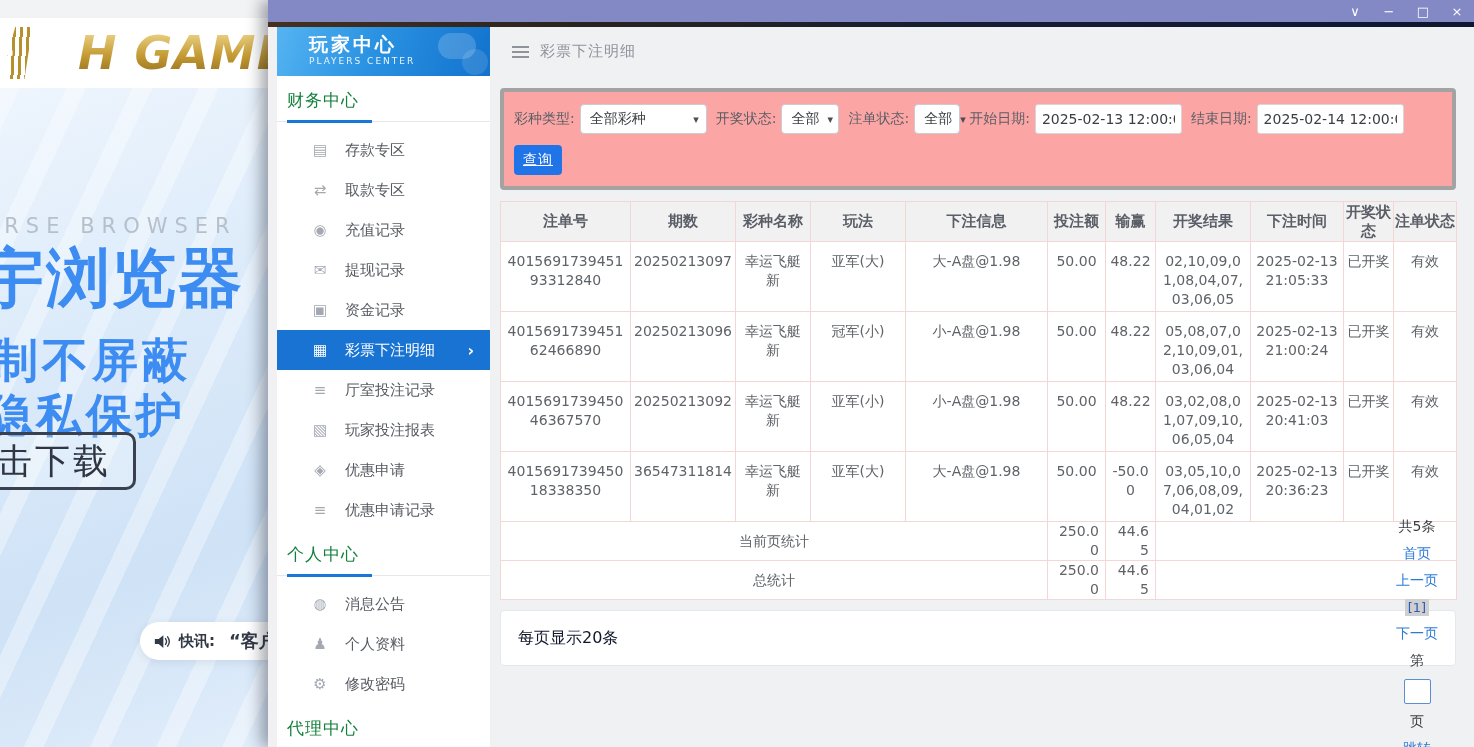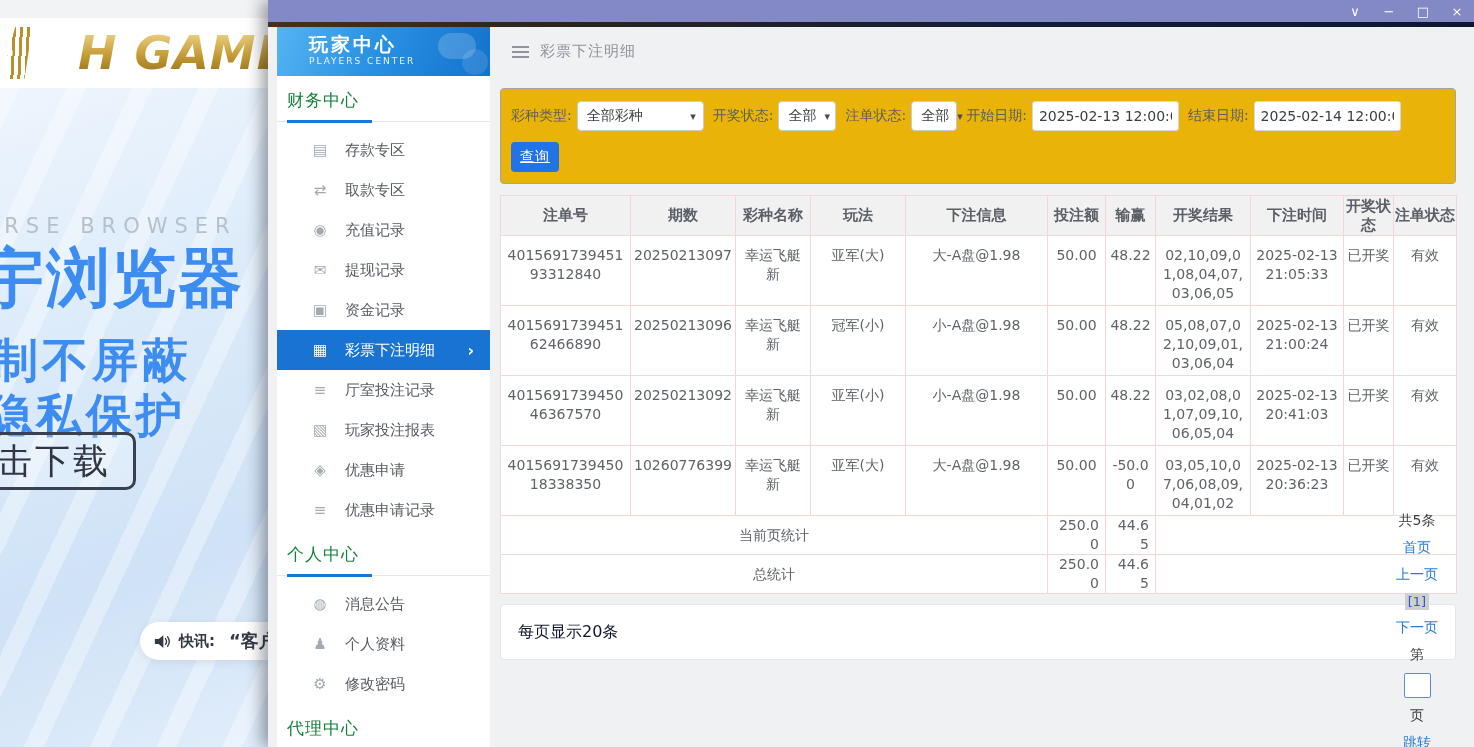--- a/index.html
+++ b/index.html
@@ -66,21 +66,21 @@
   .sb-item.active .sb-ico, .sb-item.active .sb-label { color:#fff; }
   .sb-chev { position:absolute; right:16px; color:#fff; font-size:16px; font-weight:bold; }
 
   
   .main { flex:1; background:#f0f1f3; overflow:hidden; }
   .page-header { height:49px; display:flex; align-items:center; padding-left:22px; }
   .hamburger { display:inline-flex; flex-direction:column; gap:3px; cursor:pointer; }
   .hamburger i { width:17px; height:2px; background:#8f939a; }
   .page-title { margin-left:11px; font-size:15px; color:#8f939a; letter-spacing:1px; }
 
-  .filter-card { margin:12px 18px 0 10px; background:#eab308; border:1px solid #a3a3a3; border-radius:4px; padding:12px 8px 11px 8px; }
+  .filter-card { margin:12px 18px 0 10px; background:#fca5a5; border:4px solid #a3a3a3; border-radius:4px; padding:12px 8px 11px 8px; }
   .f-row { display:flex; align-items:center; flex-wrap:nowrap; }
   .f-label { font-size:14px; color:#5b5e64; margin-left:9px; white-space:nowrap; }
   .f-label:first-child { margin-left:2px; }
   .select { height:30px; border:1px solid #c8ccd3; border-radius:4px; background:#fff; display:flex; align-items:center;
     justify-content:space-between; padding:0 7px 0 9px; margin-left:5px; cursor:pointer; }
   .select .val { font-size:14px; color:#3a3d42; white-space:nowrap; }
   .select .arr { font-size:11px; color:#4a4d52; margin-left:8px; }
   .sel-lottery { width:127px; } .sel-draw { width:58px; } .sel-order { width:46px; }
   .date-input { height:30px; width:147px; border:1px solid #d4d7dc; border-radius:3px; margin-left:5px; padding:0 6px;
     font-size:14px; color:#3a3d42; font-family:"DejaVu Sans","Liberation Sans",sans-serif; background:#fff; }
@@ -312,21 +312,21 @@
                 <td>小-A盘@1.98</td>
                 <td>50.00</td>
                 <td>48.22</td>
                 <td>03,02,08,01,07,09,10,06,05,04</td>
                 <td>2025-02-13 20:41:03</td>
                 <td>已开奖</td>
                 <td>有效</td>
               </tr>
               <tr class="datarow">
                 <td>401569173945018338350</td>
-                <td>10260776399</td>
+                <td>36547311814</td>
                 <td>幸运飞艇新</td>
                 <td>亚军(大)</td>
                 <td>大-A盘@1.98</td>
                 <td>50.00</td>
                 <td>-50.00</td>
                 <td>03,05,10,07,06,08,09,04,01,02</td>
                 <td>2025-02-13 20:36:23</td>
                 <td>已开奖</td>
                 <td>有效</td>
               </tr>

